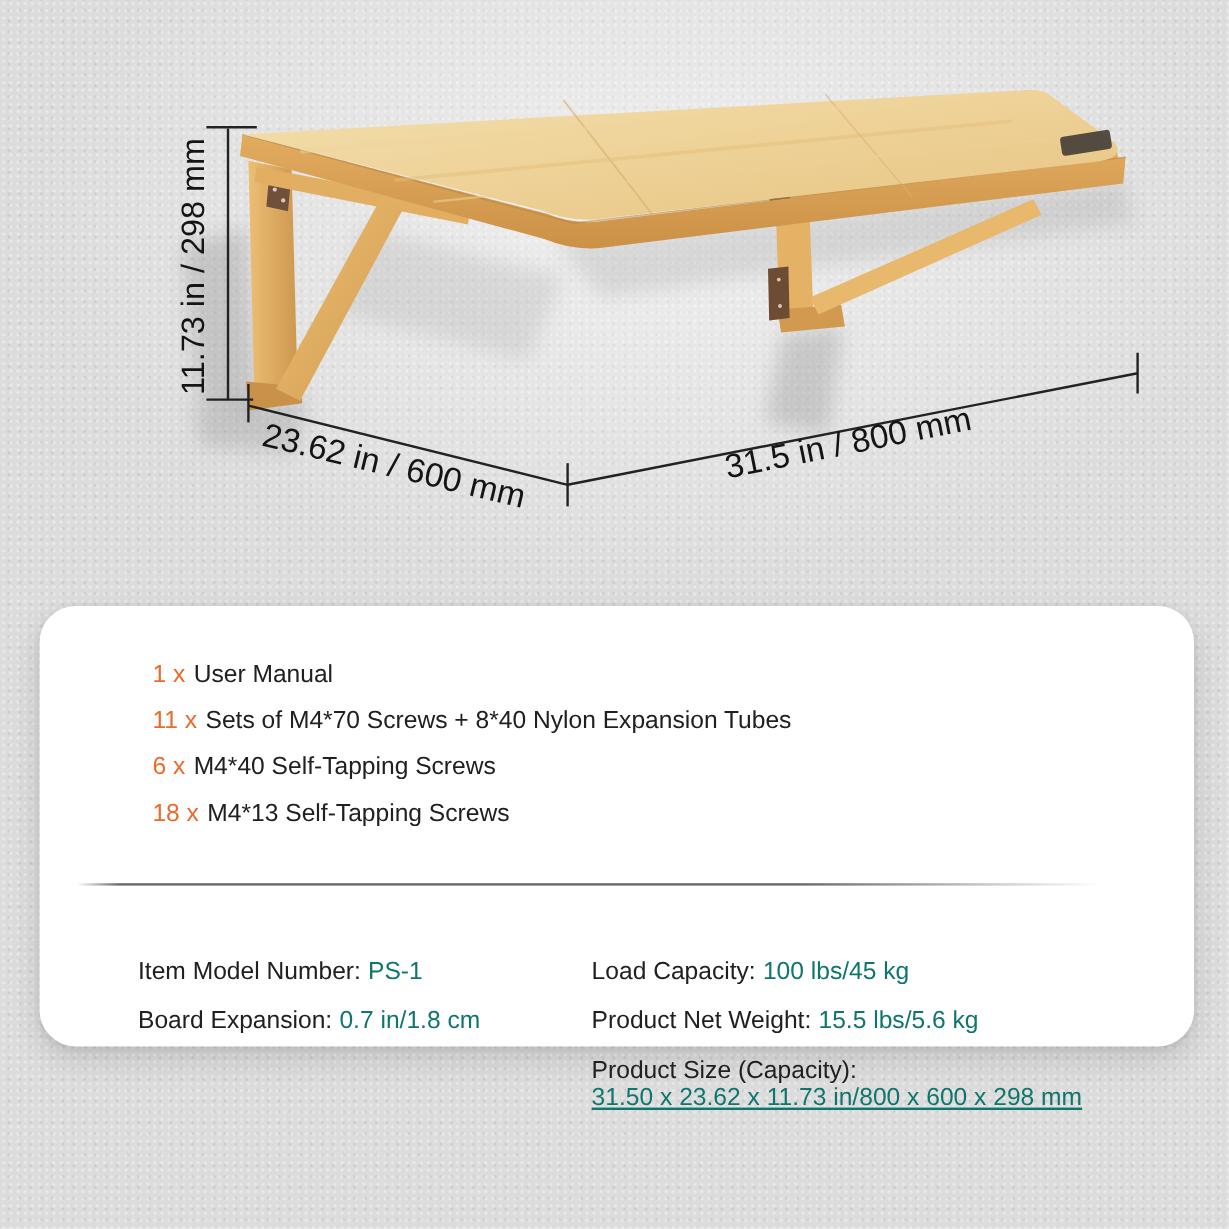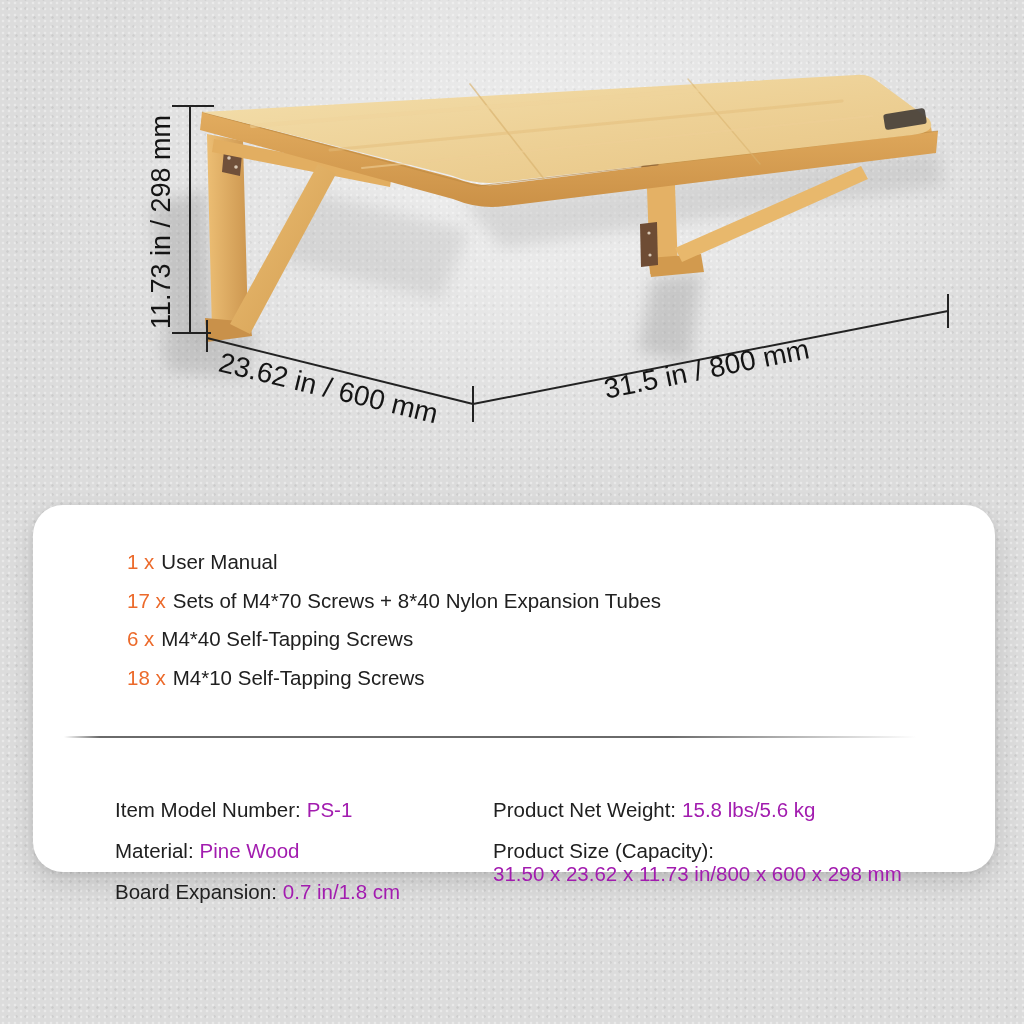--- a/index.html
+++ b/index.html
@@ -33,23 +33,23 @@
     position:absolute;left:31px;top:231px;width:888px;height:2px;
     background:linear-gradient(to right, rgba(80,80,80,0) 0%, rgba(80,80,80,.85) 4%,
                rgba(80,80,80,.85) 68%, rgba(80,80,80,0) 96%);
   }
 
   .specs{position:absolute;top:284px;font-size:20.5px;color:#202020;}
   .specs.left{left:82px;}
   .specs.right{left:460px;}
   .spec-row{height:41px;line-height:41px;white-space:nowrap;}
   .spec-row.two-line{height:auto;line-height:23px;margin-top:9px;white-space:normal;width:470px;}
-  .spec-row.two-line .spec-value{display:block;}
+  .spec-row.two-line .spec-value{display:block;text-decoration:underline;}
   .spec-label{margin-right:6px;}
-  .spec-value{color:#a21caf;}
+  .spec-value{color:#0f766e;}
 </style>
 </head>
 <body>
 
 <div class="stage">
 
   <svg class="product-svg" width="1024" height="470" viewBox="0 0 1024 470">
     <defs>
       <linearGradient id="topGrad" x1="0" y1="0" x2="1" y2="1">
         <stop offset="0" stop-color="#F4E0AE"></stop>
@@ -133,47 +133,47 @@
     <text class="dim-label big" x="707" y="371" text-anchor="middle" dominant-baseline="middle" transform="rotate(-11.3 707 371)">31.5 in / 800 mm</text>
   </svg>
 
   <div class="info-card">
 
     <div class="pack-list">
       <div class="pack-row">
         <span class="qty">1 x</span><span>User Manual</span>
       </div>
       <div class="pack-row">
-        <span class="qty">17 x</span><span>Sets of M4*70 Screws + 8*40 Nylon Expansion Tubes</span>
+        <span class="qty">11 x</span><span>Sets of M4*70 Screws + 8*40 Nylon Expansion Tubes</span>
       </div>
       <div class="pack-row">
         <span class="qty">6 x</span><span>M4*40 Self-Tapping Screws</span>
       </div>
       <div class="pack-row">
-        <span class="qty">18 x</span><span>M4*10 Self-Tapping Screws</span>
+        <span class="qty">18 x</span><span>M4*13 Self-Tapping Screws</span>
       </div>
     </div>
 
     <div class="divider"></div>
 
     <div class="specs left">
       <div class="spec-row">
         <span class="spec-label">Item Model Number:</span><span class="spec-value">PS-1</span>
       </div>
       <div class="spec-row">
-        <span class="spec-label">Material:</span><span class="spec-value">Pine Wood</span>
-      </div>
-      <div class="spec-row">
         <span class="spec-label">Board Expansion:</span><span class="spec-value">0.7 in/1.8 cm</span>
       </div>
     </div>
 
     <div class="specs right">
       <div class="spec-row">
-        <span class="spec-label">Product Net Weight:</span><span class="spec-value">15.8 lbs/5.6 kg</span>
+        <span class="spec-label">Load Capacity:</span><span class="spec-value">100 lbs/45 kg</span>
+      </div>
+      <div class="spec-row">
+        <span class="spec-label">Product Net Weight:</span><span class="spec-value">15.5 lbs/5.6 kg</span>
       </div>
       <div class="spec-row two-line">
         <span class="spec-label">Product Size (Capacity):</span><span class="spec-value">31.50 x 23.62 x 11.73 in/800 x 600 x 298 mm</span>
       </div>
     </div>
 
   </div>
 </div>
 
 </body></html>

